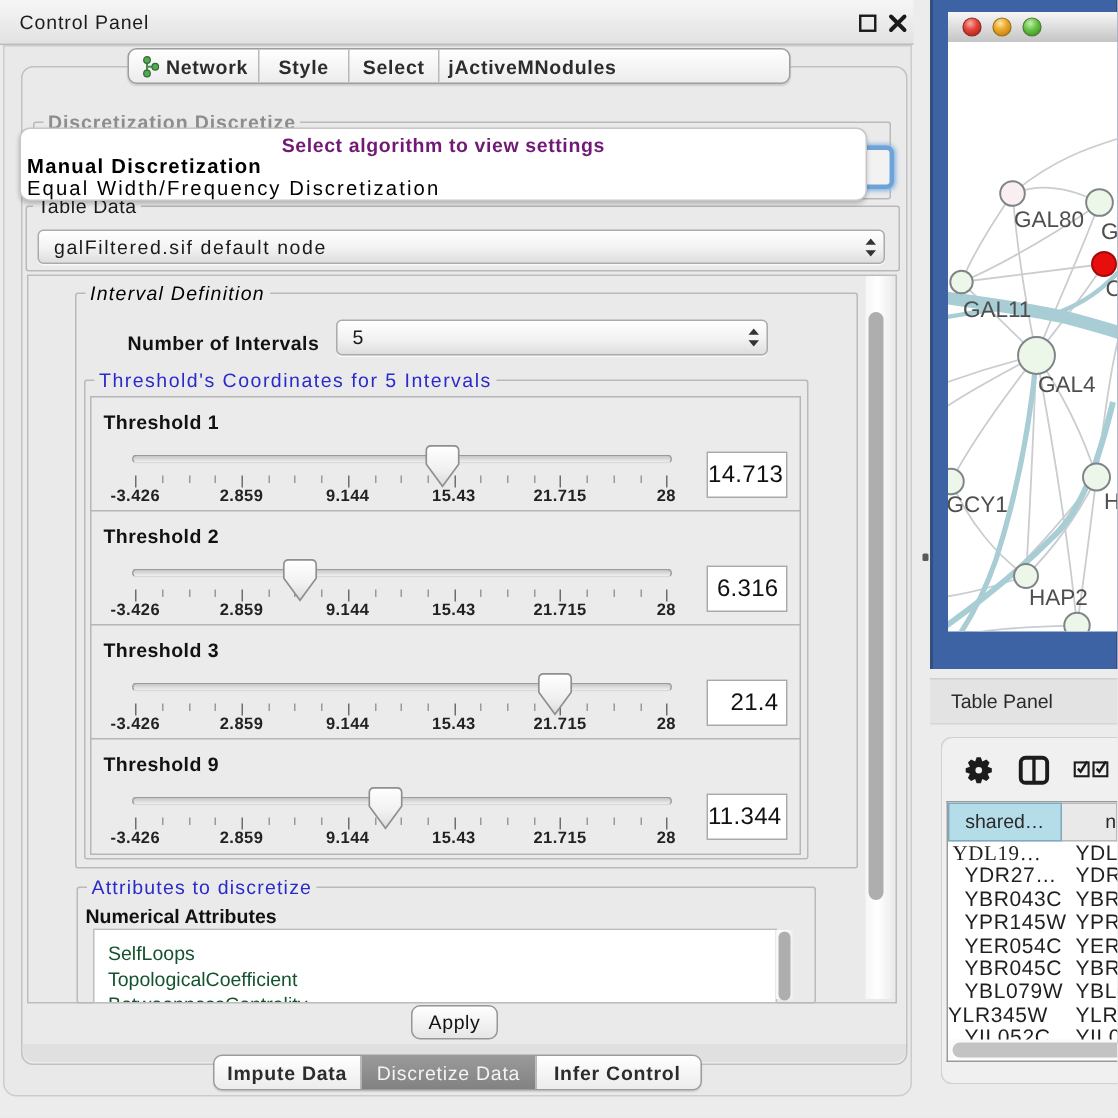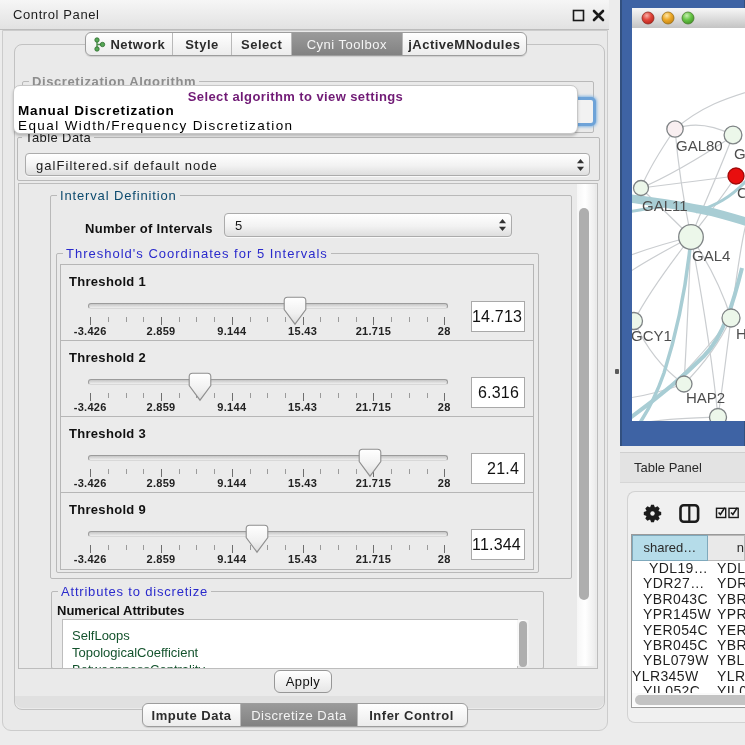--- a/index.html
+++ b/index.html
@@ -77,26 +77,25 @@
     <div class="it" style="width:86px;">
       <svg width="14" height="15" viewBox="0 0 14 15" style="margin-right:4px">
         <path d="M5 3.5 V11.5 M5 7.5 H10" stroke="#4c8c4c" stroke-width="1.4" fill="none"></path>
         <circle cx="5" cy="3" r="2.2" fill="#56a856" stroke="#2e6c2e" stroke-width=".8"></circle>
         <circle cx="5" cy="12" r="2.2" fill="#56a856" stroke="#2e6c2e" stroke-width=".8"></circle>
         <circle cx="10.5" cy="7.5" r="2.2" fill="#56a856" stroke="#2e6c2e" stroke-width=".8"></circle>
       </svg>
       Network</div>
     <div class="it" style="width:59px;">Style</div>
     <div class="it" style="width:59px;">Select</div>
-    <div class="it sel" style="width:110px;">Cyni Toolbox</div>
     <div class="it" style="width:124px;">jActiveMNodules</div>
   </div>
 
   <div class="grp" style="left:22px;top:81px;width:570px;height:50px;background:#eaeaea;">
-    <div class="ttl" style="color:#8d8d8d;font-weight:bold;letter-spacing:.6px;">Discretization Algorithm</div>
+    <div class="ttl" style="color:#8d8d8d;font-weight:bold;letter-spacing:.6px;">Discretization Discretize</div>
   </div>
 
   <div class="abs" style="left:566px;top:97px;width:24px;height:23px;border-radius:5px;
        border:3px solid #6ea3d8;box-shadow:0 0 3px 1px #86b6e2;background:#f2f2f2;"></div>
 
   <div class="abs" style="left:13px;top:85px;width:563px;height:47px;background:#ffffff;z-index:5;
        border:1px solid #c7c7c7;border-radius:7px;box-shadow:0 2px 3px rgba(0,0,0,.22);">
     <div class="abs" style="left:0;right:0;top:3px;text-align:center;font-size:13px;
          font-weight:bold;color:#701a75;letter-spacing:.4px;">Select algorithm to view settings</div>
     <div class="abs" style="left:4px;top:32px;font-size:13.5px;color:#000;letter-spacing:1.4px;">Equal Width/Frequency Discretization</div>
@@ -113,21 +112,21 @@
       <path d="M4.5 13 L1 8.8 H8 Z" fill="#333"></path>
     </svg>
   </div>
 
   <div class="abs" style="left:18px;top:183px;width:578px;height:484px;border:1px solid #bdbdbd;background:#eaeaea;"></div>
   <div class="abs vsb" style="left:577px;top:184px;width:18px;height:482px;">
     <div class="th" style="top:24px;height:392px;"></div>
   </div>
 
   <div class="grp" style="left:50px;top:195px;width:520px;height:382px;background:#eaeaea;">
-    <div class="ttl" style="color:#0c4a6e;letter-spacing:.85px;">Interval Definition</div>
+    <div class="ttl" style="color:#000000;letter-spacing:.85px;font-style:italic;">Interval Definition</div>
   </div>
   <div class="abs" style="left:85px;top:221px;font-size:13px;font-weight:bold;color:#111;letter-spacing:.3px;">Number of Intervals</div>
   <div class="combo" style="left:224px;top:213px;width:286px;height:22px;">
     <span class="tx">5</span>
     <svg width="9" height="14" viewBox="0 0 9 14">
       <path d="M4.5 1 L8 5.2 H1 Z" fill="#333"></path>
       <path d="M4.5 13 L1 8.8 H8 Z" fill="#333"></path>
     </svg>
   </div>
 
@@ -435,21 +434,21 @@
       </g>
     </svg>
   <div class="abs" style="left:631px;top:534px;width:114px;height:174px;background:#ffffff;border:1px solid #9a9a9a;border-right:none;overflow:hidden;box-sizing:border-box;">
   <div style="display:flex;height:26px;">
     <div style="width:76px;background:#b5dce9;border:1px solid #7fa9bc;box-sizing:border-box;
          font-size:13px;color:#2a2a2a;text-align:center;line-height:24px;">shared…</div>
     <div style="flex:1;background:#e9e9e9;border:1px solid #b9b9b9;border-left:none;box-sizing:border-box;
          font-size:13px;color:#2a2a2a;line-height:24px;padding-left:29px;">n</div>
   </div>
   <div style="font-size:14px;letter-spacing:.4px;color:#1f1f1f;">
-        <div style="height:15.4px;line-height:15.4px;white-space:nowrap;"><span style="display:inline-block;width:74px;padding-left:17px;box-sizing:border-box;">YDL19…</span><span style="padding-left:11px;">YDL1</span></div>
+        <div style="height:15.4px;line-height:15.4px;white-space:nowrap;"><span style="display:inline-block;width:74px;padding-left:3px;box-sizing:border-box;font-family:Liberation Serif, serif;">YDL19…</span><span style="padding-left:11px;">YDL1</span></div>
         <div style="height:15.4px;line-height:15.4px;white-space:nowrap;"><span style="display:inline-block;width:74px;padding-left:11px;box-sizing:border-box;">YDR27…</span><span style="padding-left:11px;">YDR2</span></div>
         <div style="height:15.4px;line-height:15.4px;white-space:nowrap;"><span style="display:inline-block;width:74px;padding-left:11px;box-sizing:border-box;">YBR043C</span><span style="padding-left:11px;">YBR0</span></div>
         <div style="height:15.4px;line-height:15.4px;white-space:nowrap;"><span style="display:inline-block;width:74px;padding-left:11px;box-sizing:border-box;">YPR145W</span><span style="padding-left:11px;">YPR1</span></div>
         <div style="height:15.4px;line-height:15.4px;white-space:nowrap;"><span style="display:inline-block;width:74px;padding-left:11px;box-sizing:border-box;">YER054C</span><span style="padding-left:11px;">YER0</span></div>
         <div style="height:15.4px;line-height:15.4px;white-space:nowrap;"><span style="display:inline-block;width:74px;padding-left:11px;box-sizing:border-box;">YBR045C</span><span style="padding-left:11px;">YBR0</span></div>
         <div style="height:15.4px;line-height:15.4px;white-space:nowrap;"><span style="display:inline-block;width:74px;padding-left:11px;box-sizing:border-box;">YBL079W</span><span style="padding-left:11px;">YBL0</span></div>
         <div style="height:15.4px;line-height:15.4px;white-space:nowrap;"><span style="display:inline-block;width:74px;box-sizing:border-box;">YLR345W</span><span style="padding-left:11px;">YLR3</span></div>
         <div style="height:15.4px;line-height:15.4px;white-space:nowrap;"><span style="display:inline-block;width:74px;padding-left:11px;box-sizing:border-box;">YIL052C</span><span style="padding-left:11px;">YIL0</span></div>
       </div>
   <div style="position:absolute;left:0;bottom:1px;width:114px;height:13px;background:#fafafa;">

